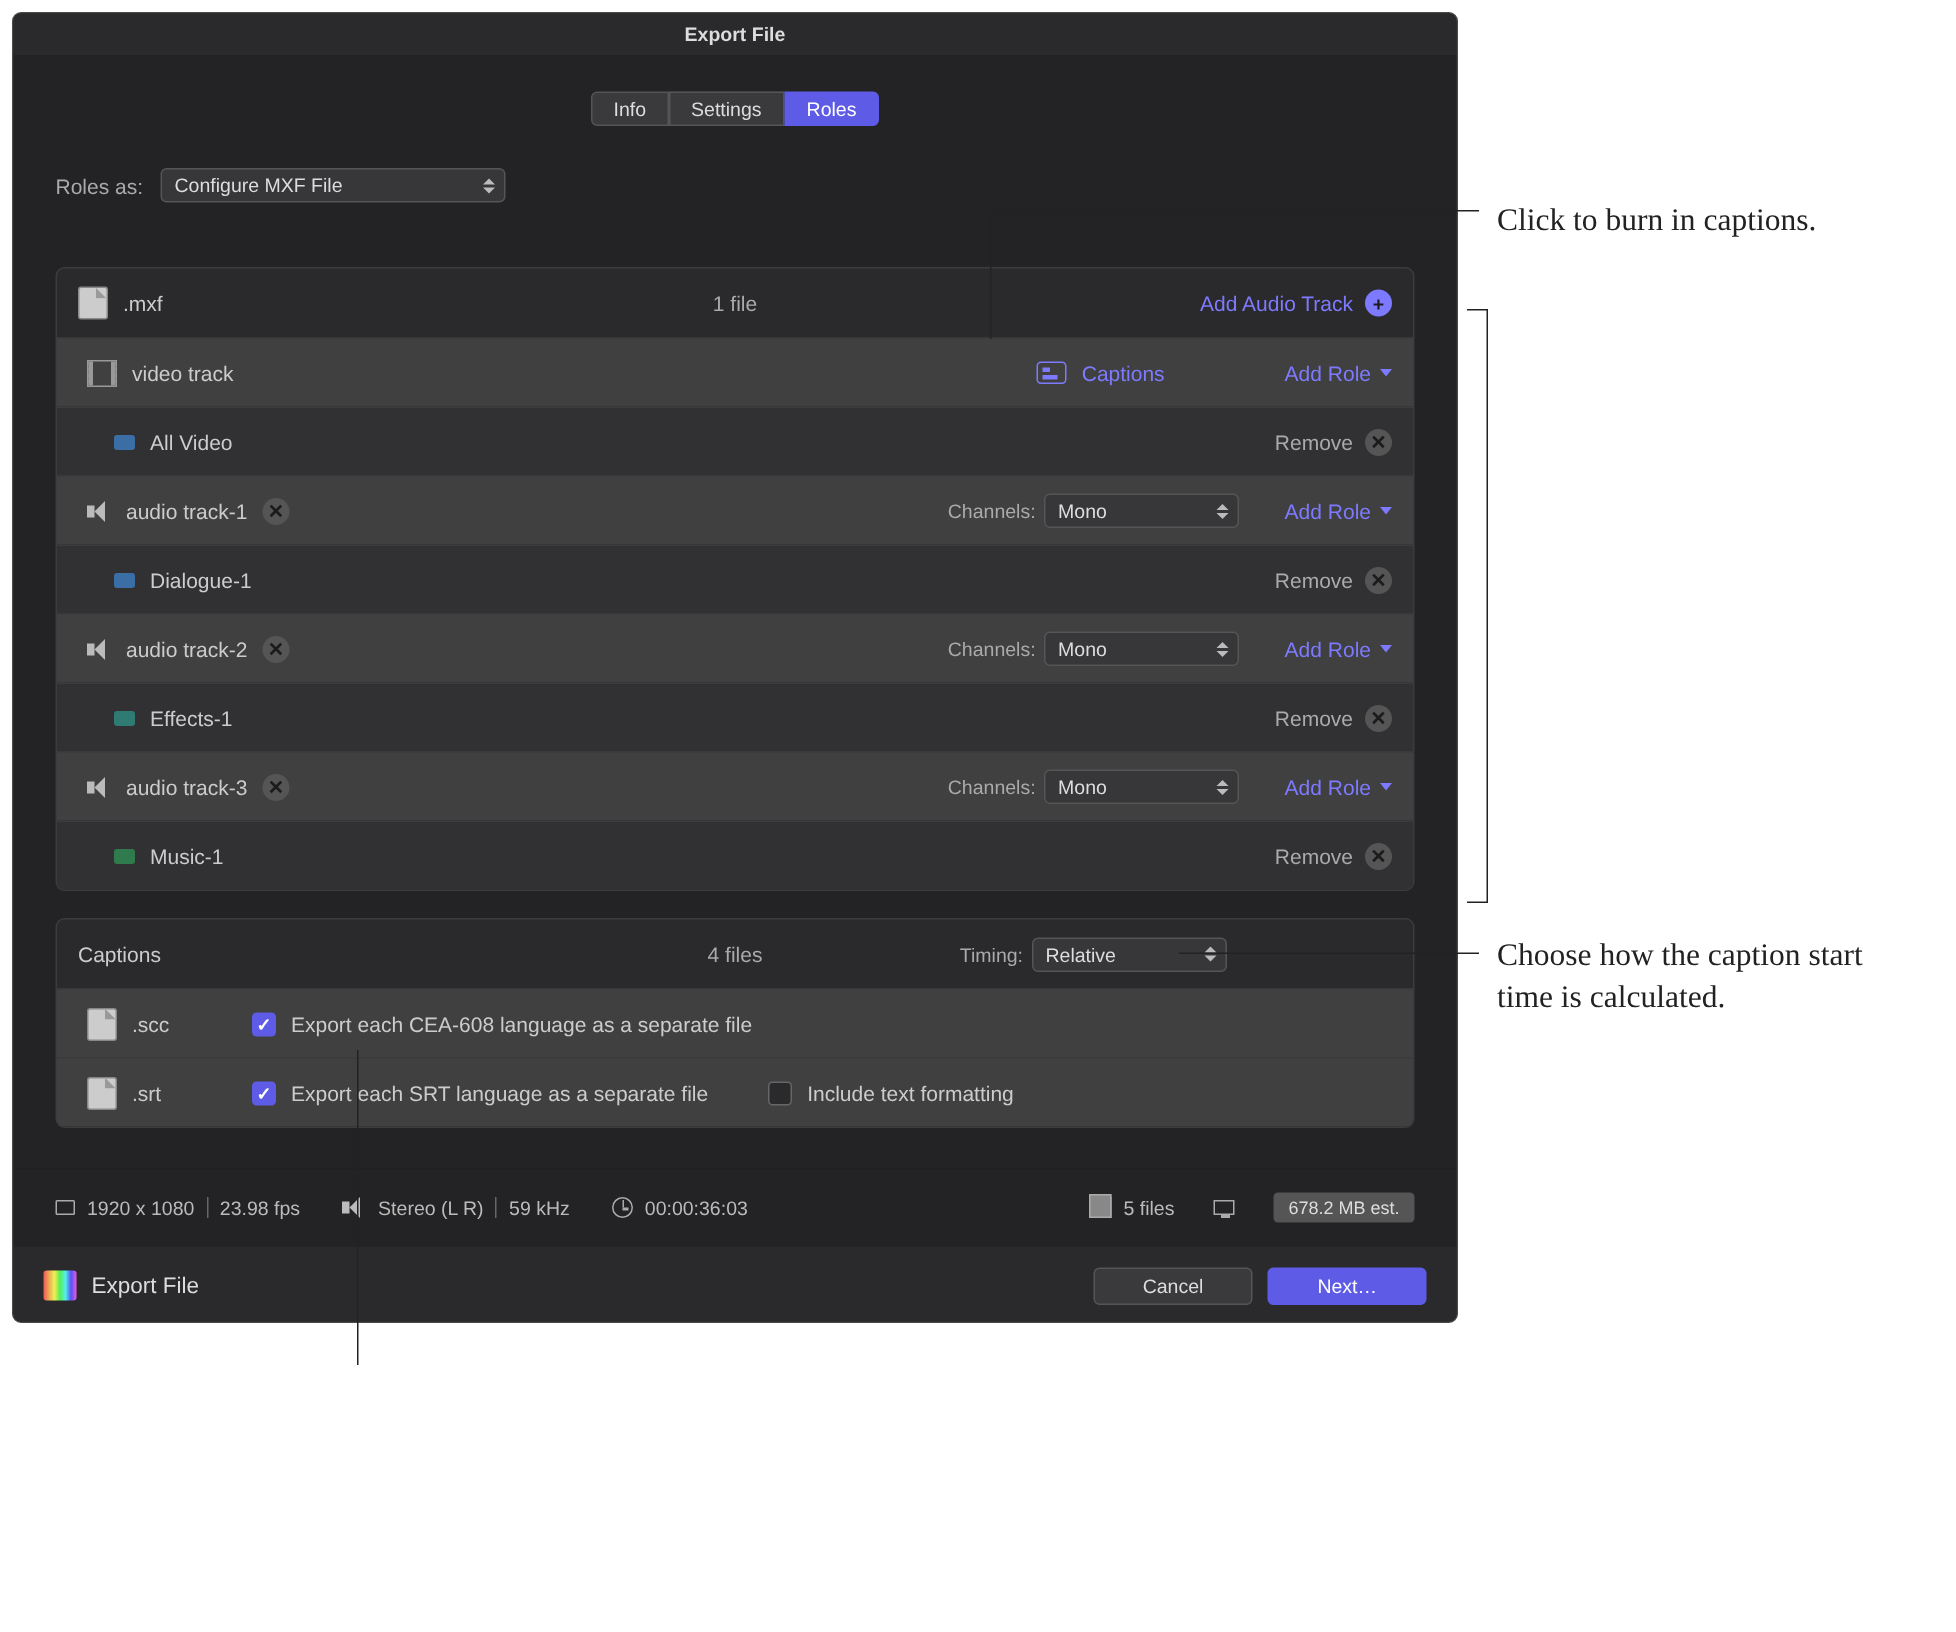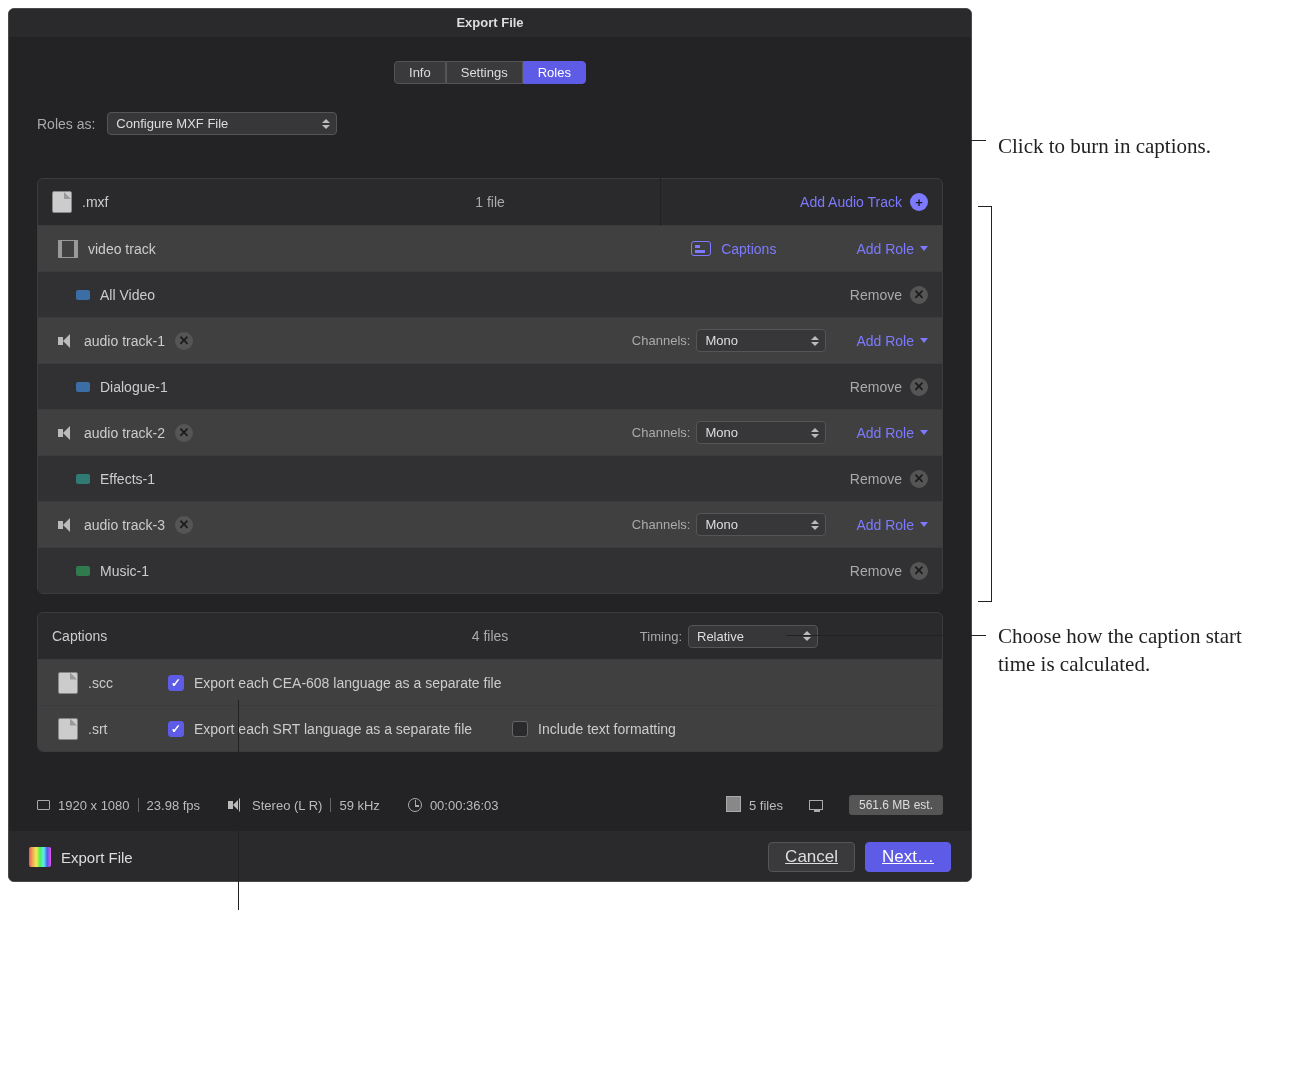--- a/index.html
+++ b/index.html
@@ -152,22 +152,22 @@
     background:#555; color:#ddd; padding:3px 10px; border-radius:3px; font-size:12px;
   }
   .footer {
     display:flex; align-items:center; padding:12px 20px; background:#2a2a2c; height:52px;
   }
   .logo {
     width:22px;height:20px;background:linear-gradient(90deg,#e55,#ea5,#ee5,#5e5,#5ee,#55e,#e5e);
     border-radius:2px; margin-right:10px;
   }
   .btn {
-    padding:4px 16px; font-size:17px; border-radius:4px; border:1px solid #555;
-    background:#3a3a3c; color:#ddd; cursor:pointer;text-decoration:underline;
+    padding:4px 32px; font-size:13px; border-radius:4px; border:1px solid #555;
+    background:#3a3a3c; color:#ddd; cursor:pointer;
   }
   .btn.primary{background:#5e5ce6;border-color:#5e5ce6;color:#fff}
   .annotation {
     position:absolute; font-family: Georgia, "Times New Roman", serif;
     font-size:21px; color:#222; line-height:1.35;
   }
   .callout-line { position:absolute; background:#222; }
   .callout-line.v{width:1px}.callout-line.h{height:1px}
   .bracket {
     position:absolute; border:1px solid #222; border-left:none;
@@ -380,21 +380,21 @@
       <span>59 kHz</span>
       <div style="width:12px"></div>
       <span class="clock-icon"></span>
       <span>00:00:36:03</span>
       <div class="spacer"></div>
       <span class="files-icon"></span>
       <span>5 files</span>
       <div style="width:10px"></div>
       <span class="display-icon"></span>
       <div style="width:10px"></div>
-      <span class="badge">561.6 MB est.</span>
+      <span class="badge">678.2 MB est.</span>
     </div>
 
     <div class="footer">
       <span class="logo"></span>
       <span style="color:#ddd;font-size:15px">Export File</span>
       <div class="spacer"></div>
       <button class="btn">Cancel</button>
       <div style="width:10px"></div>
       <button class="btn primary">Next…</button>
     </div>

